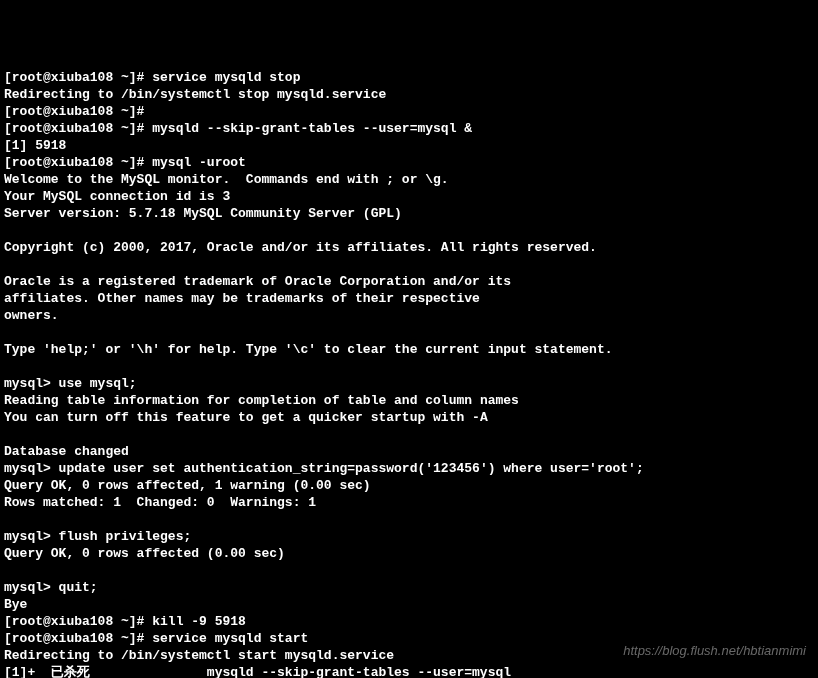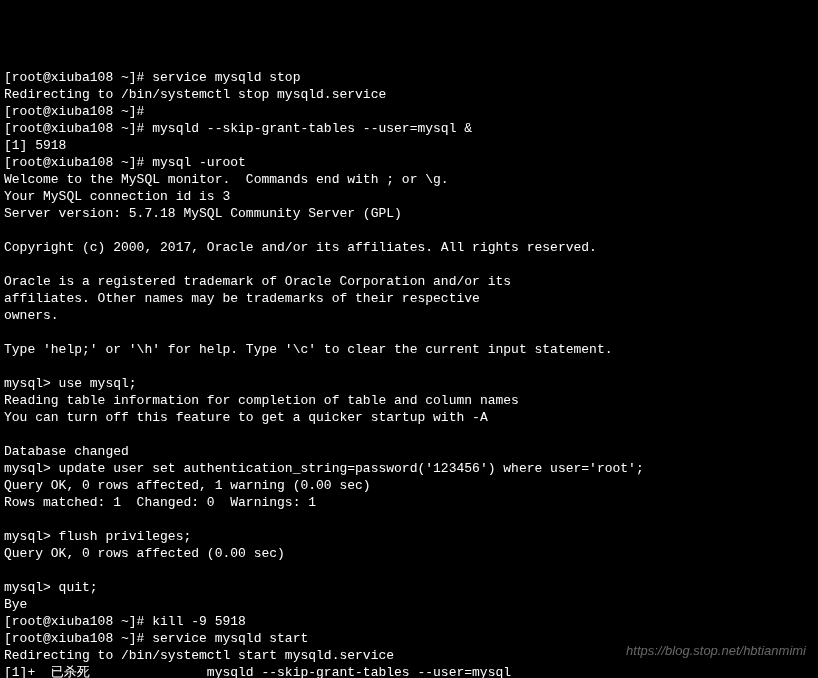--- a/index.html
+++ b/index.html
@@ -16,35 +16,36 @@
       width: 818px;
       height: 678px;
       padding: 2px 4px;
       overflow: hidden;
       position: relative;
       white-space: pre-wrap;
     }
     .line {
       display: block;
       min-height: 17px;
+      font-weight: bold;
     }
     .watermark {
       position: absolute;
       right: 12px;
       bottom: 18px;
       color: #bdbdbd;
       opacity: 0.55;
       font-family: Arial, sans-serif;
       font-size: 13px;
       font-style: italic;
     }
   </style>
 </head>
 <body>
 
 
 
 <div id="terminal-container"><span class="line">[root@xiuba108 ~]# service mysqld stop</span><span class="line">Redirecting to /bin/systemctl stop mysqld.service</span><span class="line">[root@xiuba108 ~]#</span><span class="line">[root@xiuba108 ~]# mysqld --skip-grant-tables --user=mysql &amp;</span><span class="line">[1] 5918</span><span class="line">[root@xiuba108 ~]# mysql -uroot</span><span class="line">Welcome to the MySQL monitor.  Commands end with ; or \g.</span><span class="line">Your MySQL connection id is 3</span><span class="line">Server version: 5.7.18 MySQL Community Server (GPL)</span><span class="line">&nbsp;</span><span class="line">Copyright (c) 2000, 2017, Oracle and/or its affiliates. All rights reserved.</span><span class="line">&nbsp;</span><span class="line">Oracle is a registered trademark of Oracle Corporation and/or its</span><span class="line">affiliates. Other names may be trademarks of their respective</span><span class="line">owners.</span><span class="line">&nbsp;</span><span class="line">Type 'help;' or '\h' for help. Type '\c' to clear the current input statement.</span><span class="line">&nbsp;</span><span class="line">mysql&gt; use mysql;</span><span class="line">Reading table information for completion of table and column names</span><span class="line">You can turn off this feature to get a quicker startup with -A</span><span class="line">&nbsp;</span><span class="line">Database changed</span><span class="line">mysql&gt; update user set authentication_string=password('123456') where user='root';</span><span class="line">Query OK, 0 rows affected, 1 warning (0.00 sec)</span><span class="line">Rows matched: 1  Changed: 0  Warnings: 1</span><span class="line">&nbsp;</span><span class="line">mysql&gt; flush privileges;</span><span class="line">Query OK, 0 rows affected (0.00 sec)</span><span class="line">&nbsp;</span><span class="line">mysql&gt; quit;</span><span class="line">Bye</span><span class="line">[root@xiuba108 ~]# kill -9 5918</span><span class="line">[root@xiuba108 ~]# service mysqld start</span><span class="line">Redirecting to /bin/systemctl start mysqld.service</span><span class="line">[1]+  已杀死               mysqld --skip-grant-tables --user=mysql</span></div>
 
-<div class="watermark">https://blog.stop.net/hbtianmimi</div>
+<div class="watermark">https://blog.flush.net/hbtianmimi</div>
 
 
 
 
 </body></html>

